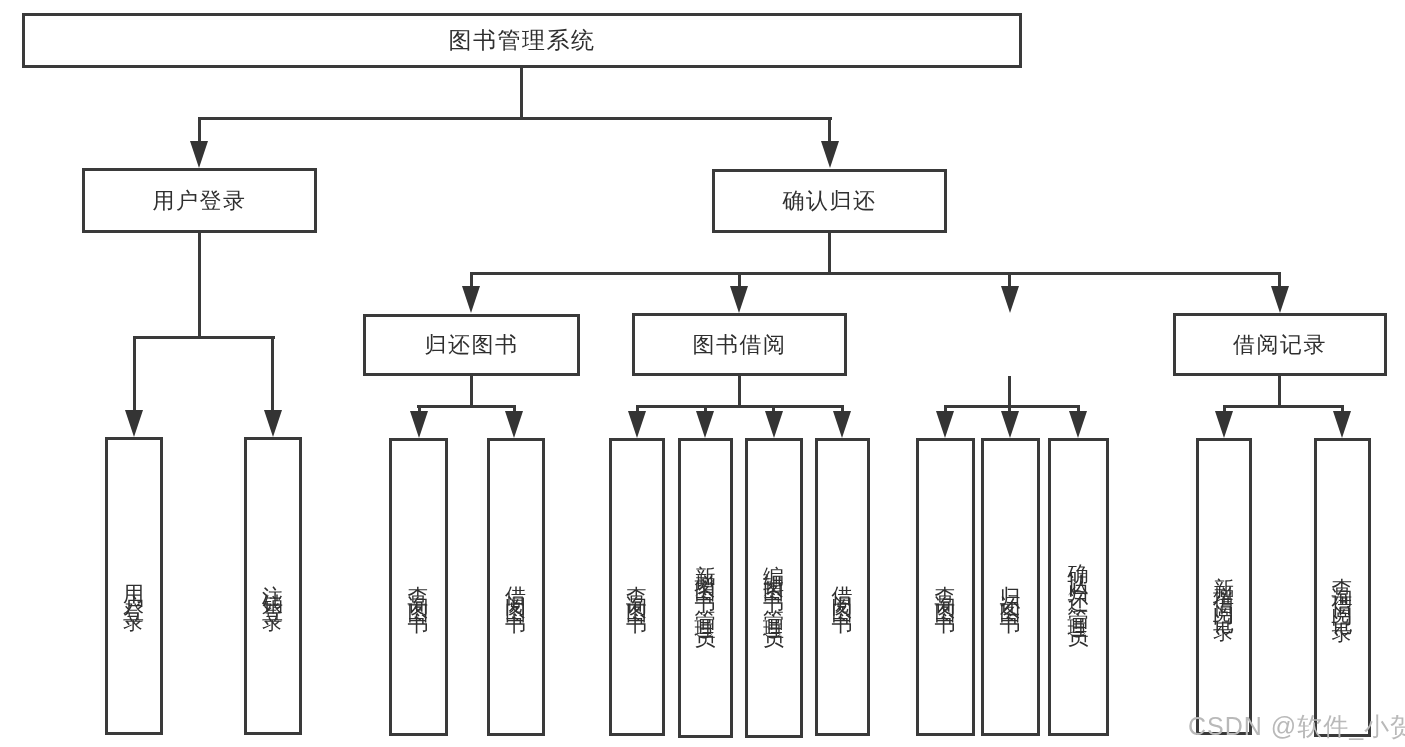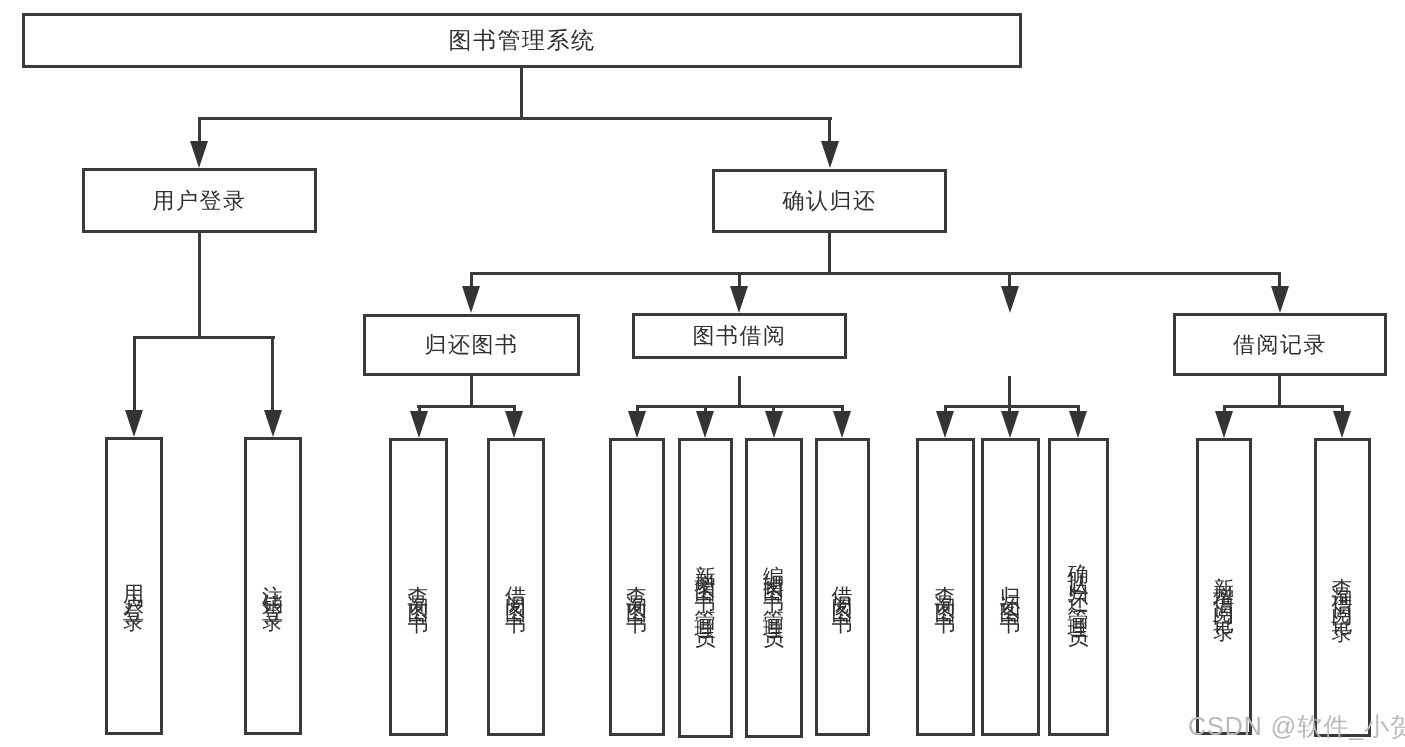--- a/index.html
+++ b/index.html
@@ -84,21 +84,21 @@
   <div class="line" style="left:470px; top:272px; width:3px; height:16px;"></div>
   <div class="arr" style="left:462px; top:286px;"></div>
   <div class="line" style="left:738px; top:272px; width:3px; height:16px;"></div>
   <div class="arr" style="left:730px; top:286px;"></div>
   <div class="line" style="left:1008px; top:272px; width:3px; height:16px;"></div>
   <div class="arr" style="left:1001px; top:286px;"></div>
   <div class="line" style="left:1278px; top:272px; width:3px; height:16px;"></div>
   <div class="arr" style="left:1271px; top:286px;"></div>
 
   <div class="box" style="left:363px; top:314px; width:217px; height:62px;">归还图书</div>
-  <div class="box" style="left:632px; top:313px; width:215px; height:46px;">图书借阅</div>
+  <div class="box" style="left:632px; top:313px; width:215px; height:63px;">图书借阅</div>
   <div class="box" style="left:1173px; top:313px; width:214px; height:63px;">借阅记录</div>
 
   <div class="line" style="left:470px; top:376px; width:3px; height:32px;"></div>
   <div class="line" style="left:417px; top:405px; width:99px; height:3px;"></div>
   <div class="line" style="left:418px; top:405px; width:3px; height:8px;"></div>
   <div class="arr" style="left:410px; top:411px;"></div>
   <div class="line" style="left:513px; top:405px; width:3px; height:8px;"></div>
   <div class="arr" style="left:505px; top:411px;"></div>
 
   <div class="line" style="left:738px; top:376px; width:3px; height:32px;"></div>

